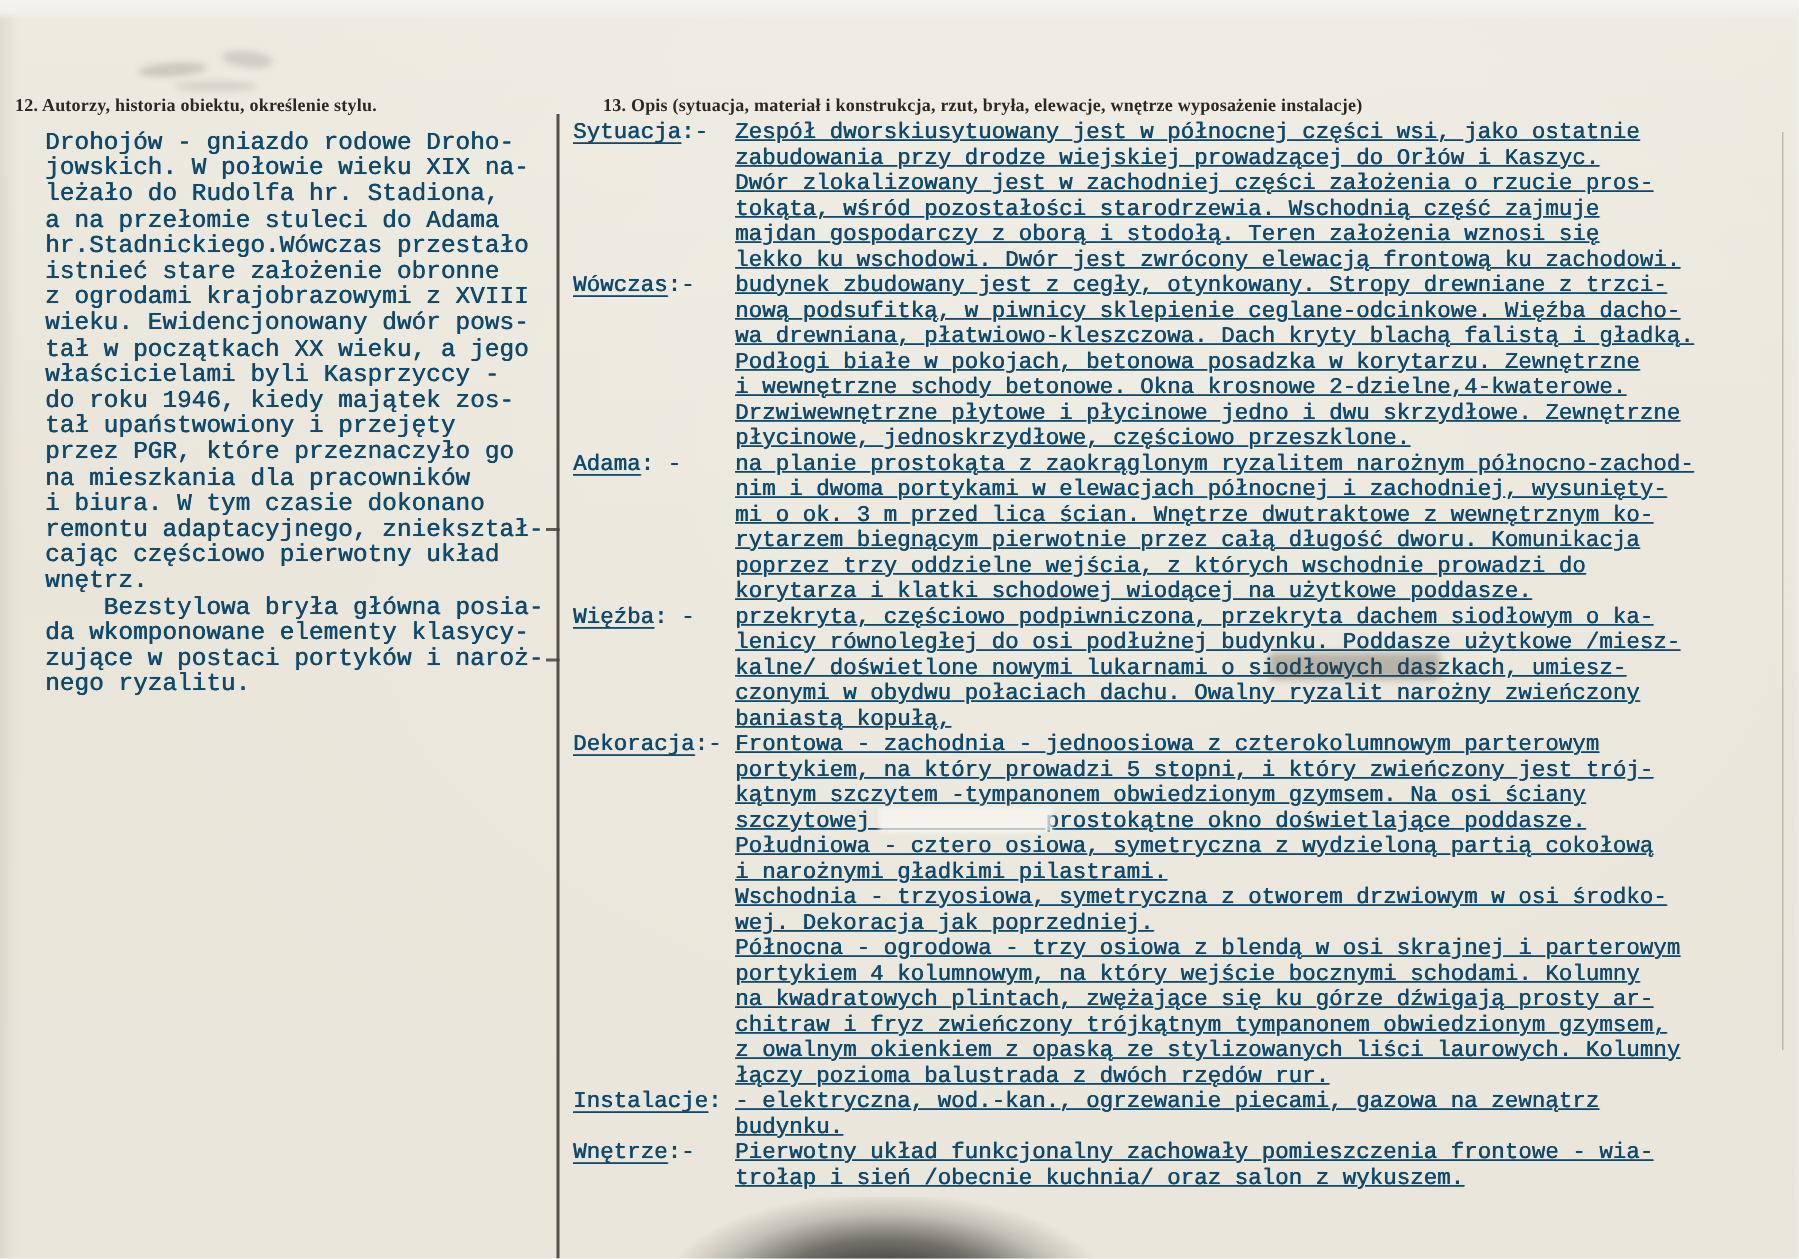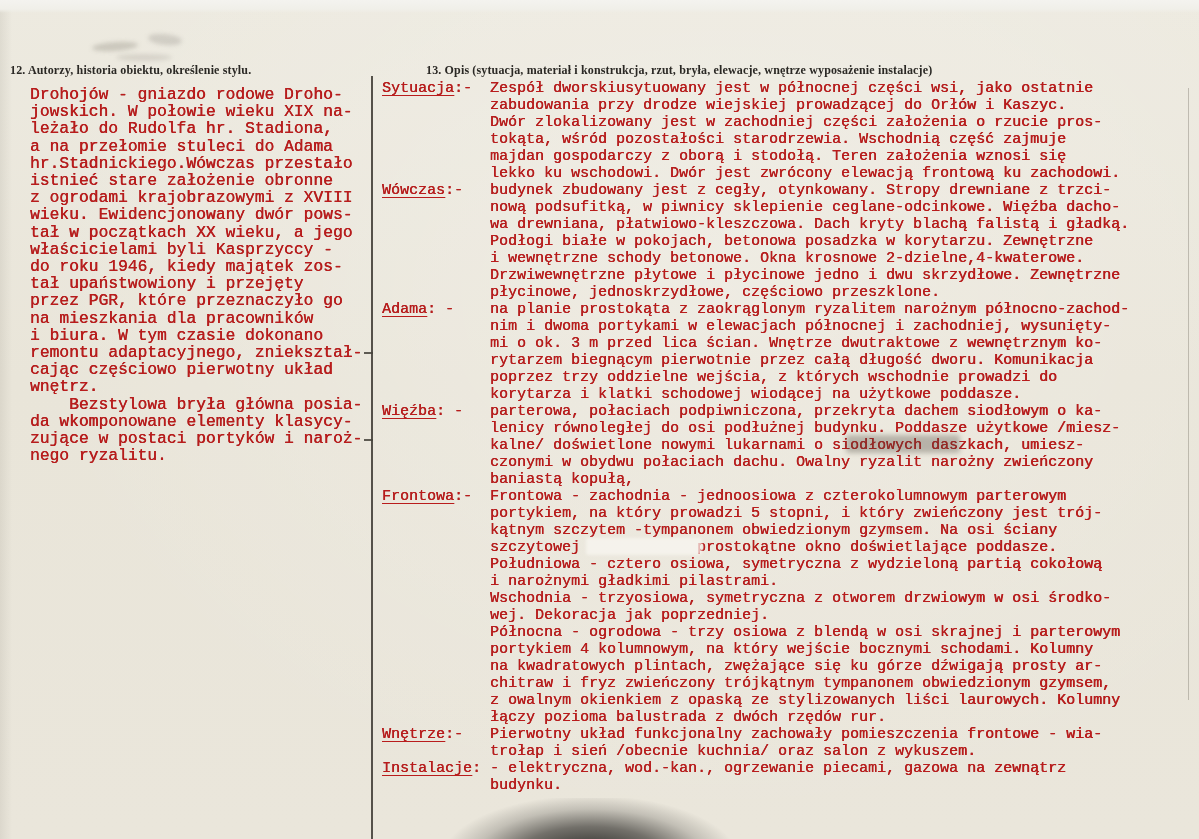--- a/index.html
+++ b/index.html
@@ -12,36 +12,36 @@
       linear-gradient(180deg, #edeae0 0%, #e9e5d9 45%, #eae6db 100%);
   }
   .scan{position:absolute;inset:0;padding-left:19px;}
   .top-strip{position:absolute;left:0;top:0;width:1199px;height:13px;
     background:linear-gradient(180deg,#f4f3ef 0%,#f0efe9 70%,rgba(240,239,233,0) 100%);}
   .heading{
     font-family:"Liberation Serif","DejaVu Serif",serif;font-weight:bold;
     font-size:12px;color:#2b2925;letter-spacing:0.15px;white-space:pre;
   }
   #h12{position:absolute;left:10px;top:63px;}
-  #h13{position:absolute;left:426px;top:63px;}
-  .typew{color:#b91c1c;text-shadow:0.3px 0 currentColor, 0 0 0.6px rgba(56,53,48,0.35);}
+  #h13{position:absolute;left:402px;top:63px;}
+  .typew{color:#0c4a6e;text-shadow:0.3px 0 currentColor, 0 0 0.6px rgba(56,53,48,0.35);}
   #left-body{
     position:absolute;left:30px;top:86px;width:350px;
     font-size:16.3px;line-height:17.2px;white-space:pre;
   }
   #divider{position:absolute;left:371px;top:76px;width:2px;height:763px;background:#55514a;}
   .divider-tick{position:absolute;width:9px;height:2px;background:#45423b;opacity:0.85;}
   #tick1{left:364px;top:352px;}
   #tick2{left:364px;top:439px;}
   #right-edge-line{position:absolute;left:1188px;top:88px;width:1px;height:612px;background:rgba(105,100,88,0.35);}
   #right-body{position:absolute;left:382px;top:80px;width:812px;font-size:15px;line-height:17px;}
   .sec{display:flex;align-items:flex-start;}
   .sec-label{flex:0 0 108px;width:108px;white-space:pre;}
   .lbl{text-decoration:underline;text-underline-offset:2.5px;text-decoration-thickness:1.4px;}
-  .sec-text{flex:1;white-space:pre;}
+  .sec-text{flex:1;white-space:pre;text-decoration:underline;}
   
   .pencil{position:absolute;border-radius:50%;filter:blur(2px);}
   #pencil1{left:92px;top:42px;width:46px;height:9px;background:rgba(85,80,70,0.22);transform:rotate(-4deg);}
   #pencil2{left:148px;top:34px;width:34px;height:11px;background:rgba(85,80,70,0.18);transform:rotate(6deg);}
   #pencil3{left:116px;top:54px;width:56px;height:7px;background:rgba(85,80,70,0.14);}
   #correction-smudge{position:absolute;left:846px;top:435px;width:114px;height:18px;
     background:rgba(72,66,56,0.32);filter:blur(2.5px);border-radius:3px;}
   #erasure-patch{position:absolute;left:586px;top:538px;width:116px;height:17px;
     background:rgba(248,246,240,0.75);filter:blur(1.5px);border-radius:2px;}
   #ink-blotch{position:absolute;left:448px;top:798px;width:284px;height:62px;
@@ -118,55 +118,55 @@
       <div class="sec-text">na planie prostokąta z zaokrąglonym ryzalitem narożnym północno-zachod-
 nim i dwoma portykami w elewacjach północnej i zachodniej, wysunięty-
 mi o ok. 3 m przed lica ścian. Wnętrze dwutraktowe z wewnętrznym ko-
 rytarzem biegnącym pierwotnie przez całą długość dworu. Komunikacja
 poprzez trzy oddzielne wejścia, z których wschodnie prowadzi do
 korytarza i klatki schodowej wiodącej na użytkowe poddasze.</div>
     </div>
 
     <div class="sec">
       <div class="sec-label"><span class="lbl">Więźba</span><span>: -</span></div>
-      <div class="sec-text">parterowa, połaciach podpiwniczona, przekryta dachem siodłowym o ka-
+      <div class="sec-text">przekryta, częściowo podpiwniczona, przekryta dachem siodłowym o ka-
 lenicy równoległej do osi podłużnej budynku. Poddasze użytkowe /miesz-
 kalne/ doświetlone nowymi lukarnami o siodłowych daszkach, umiesz-
 czonymi w obydwu połaciach dachu. Owalny ryzalit narożny zwieńczony
 baniastą kopułą,</div>
     </div>
 
     <div class="sec">
-      <div class="sec-label"><span class="lbl">Frontowa</span><span>:-</span></div>
+      <div class="sec-label"><span class="lbl">Dekoracja</span><span>:-</span></div>
       <div class="sec-text">Frontowa - zachodnia - jednoosiowa z czterokolumnowym parterowym
 portykiem, na który prowadzi 5 stopni, i który zwieńczony jest trój-
 kątnym szczytem -tympanonem obwiedzionym gzymsem. Na osi ściany
 szczytowej             prostokątne okno doświetlające poddasze.
 Południowa - cztero osiowa, symetryczna z wydzieloną partią cokołową
 i narożnymi gładkimi pilastrami.
 Wschodnia - trzyosiowa, symetryczna z otworem drzwiowym w osi środko-
 wej. Dekoracja jak poprzedniej.
 Północna - ogrodowa - trzy osiowa z blendą w osi skrajnej i parterowym
 portykiem 4 kolumnowym, na który wejście bocznymi schodami. Kolumny
 na kwadratowych plintach, zwężające się ku górze dźwigają prosty ar-
 chitraw i fryz zwieńczony trójkątnym tympanonem obwiedzionym gzymsem,
 z owalnym okienkiem z opaską ze stylizowanych liści laurowych. Kolumny
 łączy pozioma balustrada z dwóch rzędów rur.</div>
     </div>
 
     <div class="sec">
+      <div class="sec-label"><span class="lbl">Instalacje</span><span>:</span></div>
+      <div class="sec-text">- elektryczna, wod.-kan., ogrzewanie piecami, gazowa na zewnątrz
+budynku.</div>
+    </div>
+
+    <div class="sec">
       <div class="sec-label"><span class="lbl">Wnętrze</span><span>:-</span></div>
       <div class="sec-text">Pierwotny układ funkcjonalny zachowały pomieszczenia frontowe - wia-
 trołap i sień /obecnie kuchnia/ oraz salon z wykuszem.</div>
-    </div>
-
-    <div class="sec">
-      <div class="sec-label"><span class="lbl">Instalacje</span><span>:</span></div>
-      <div class="sec-text">- elektryczna, wod.-kan., ogrzewanie piecami, gazowa na zewnątrz
-budynku.</div>
     </div>
 
   </div>
 
   <div id="correction-smudge"></div>
   <div id="erasure-patch"></div>
   <div id="ink-blotch"></div>
 
 </div>
 

